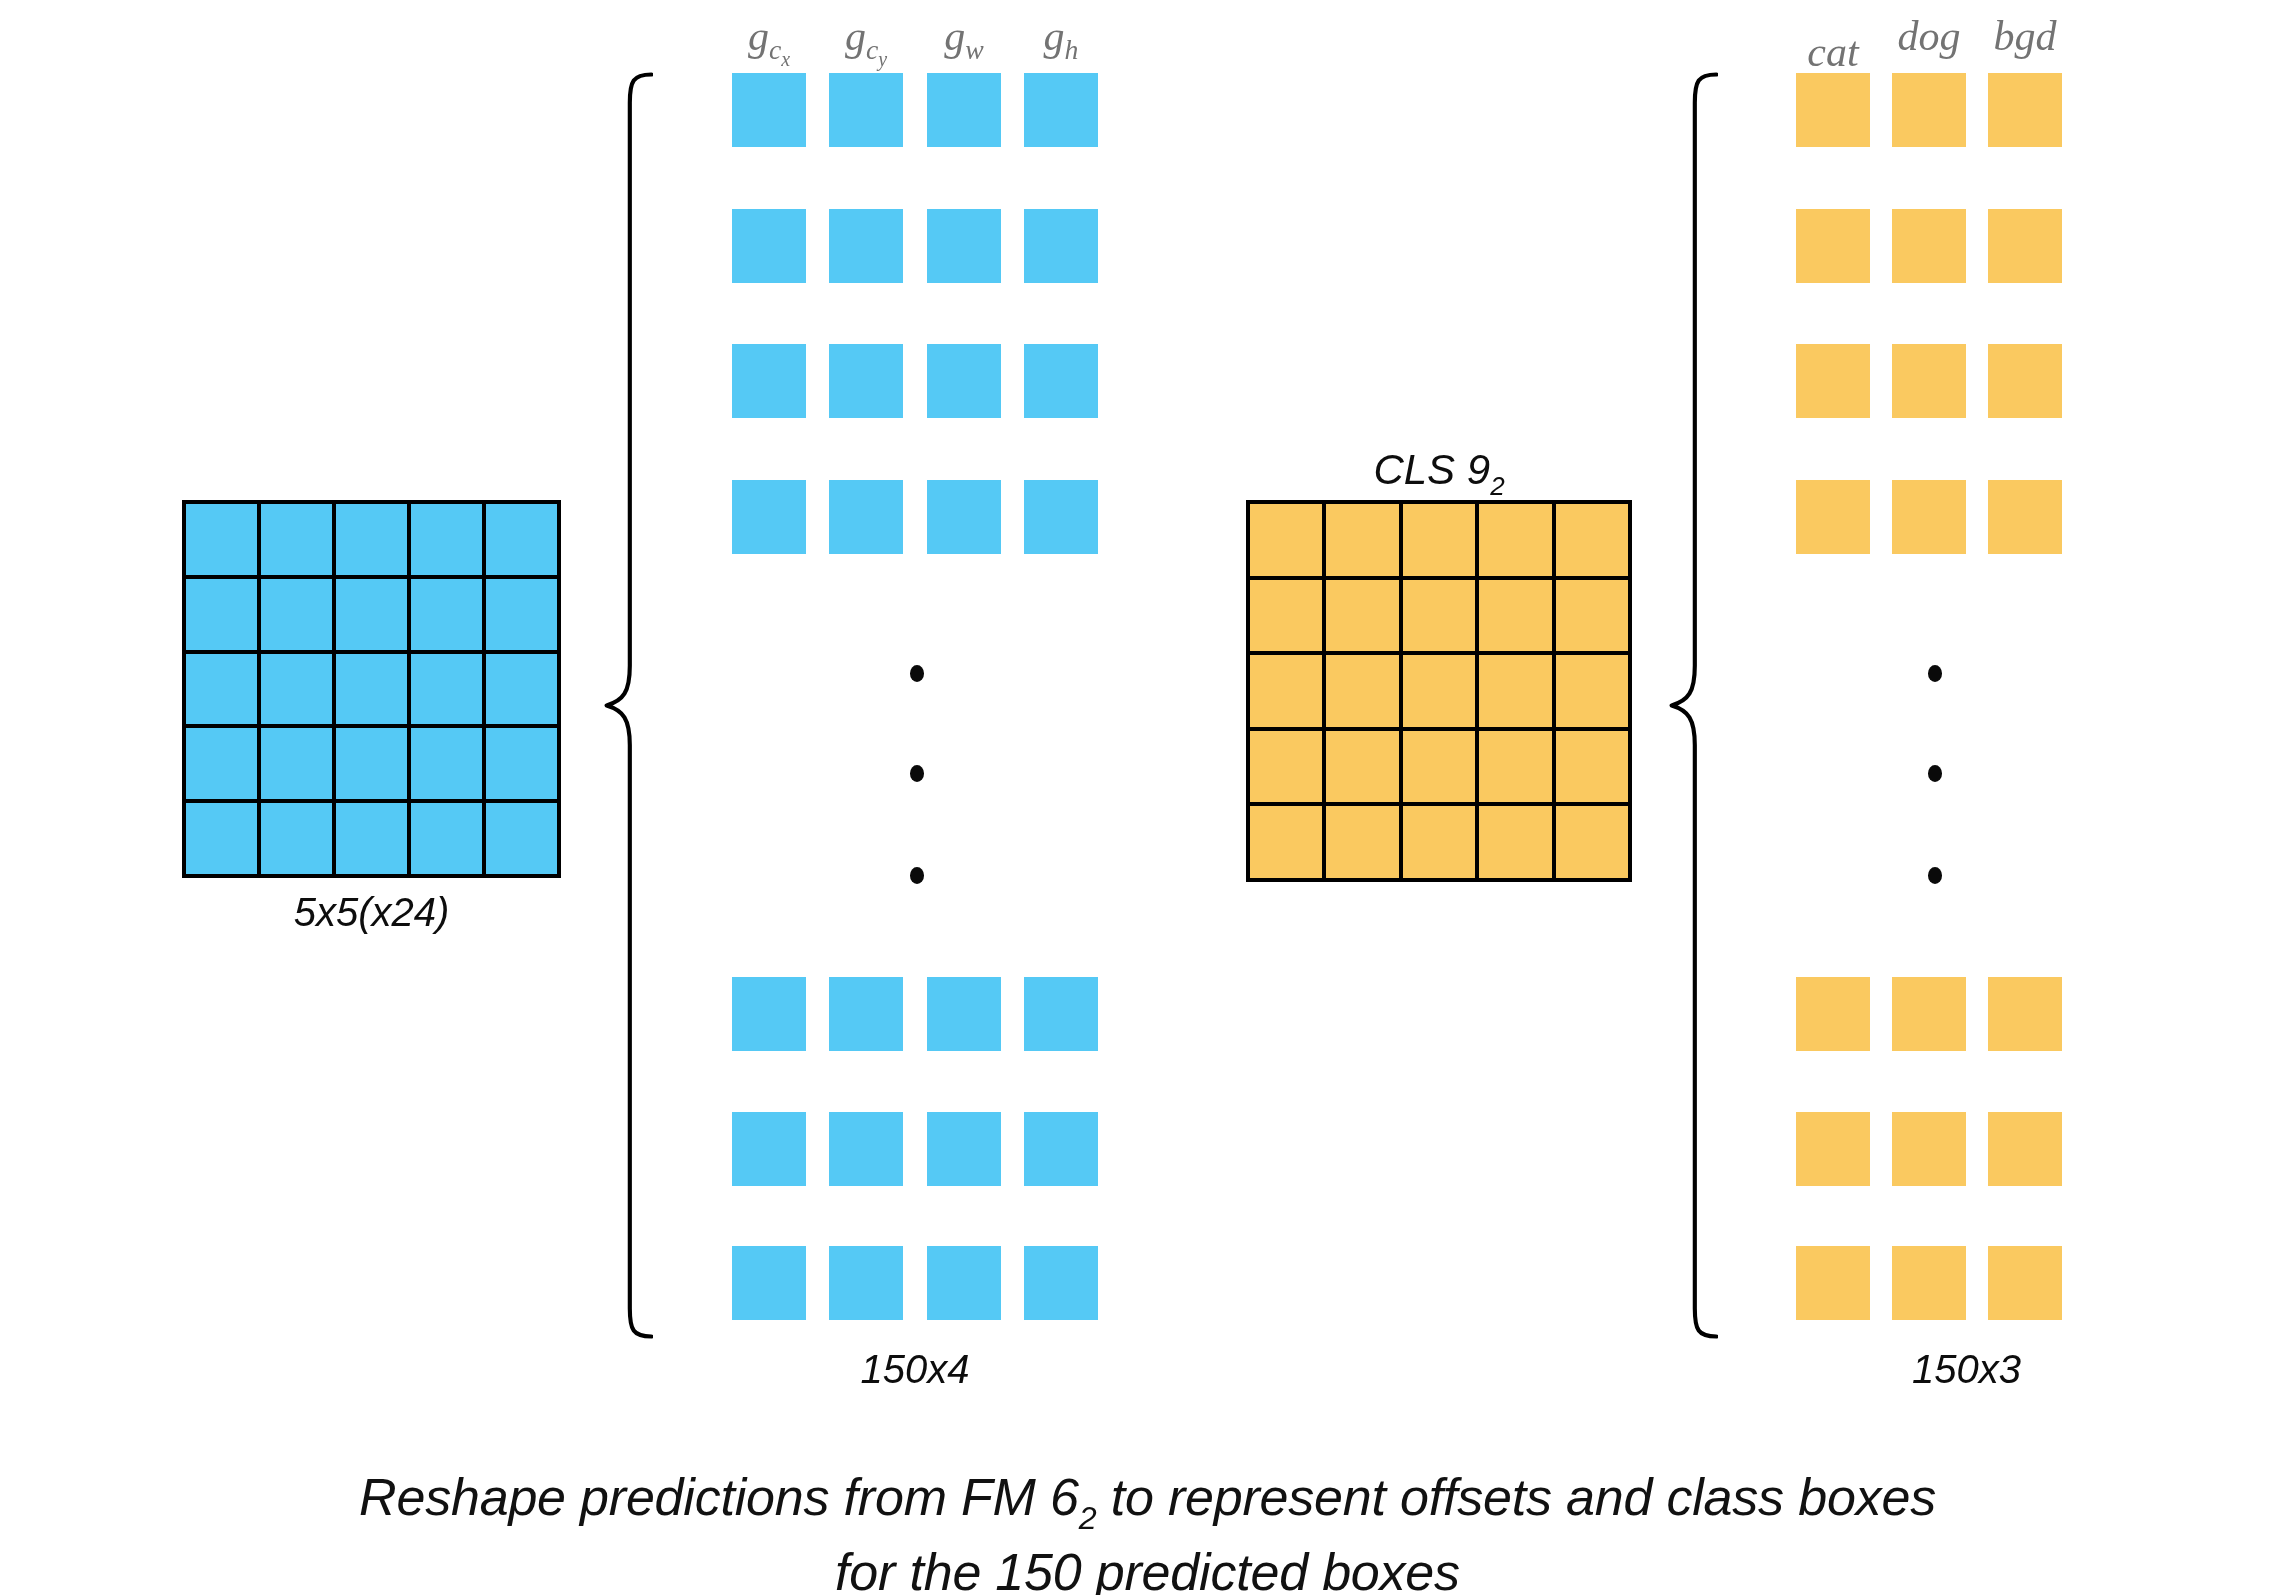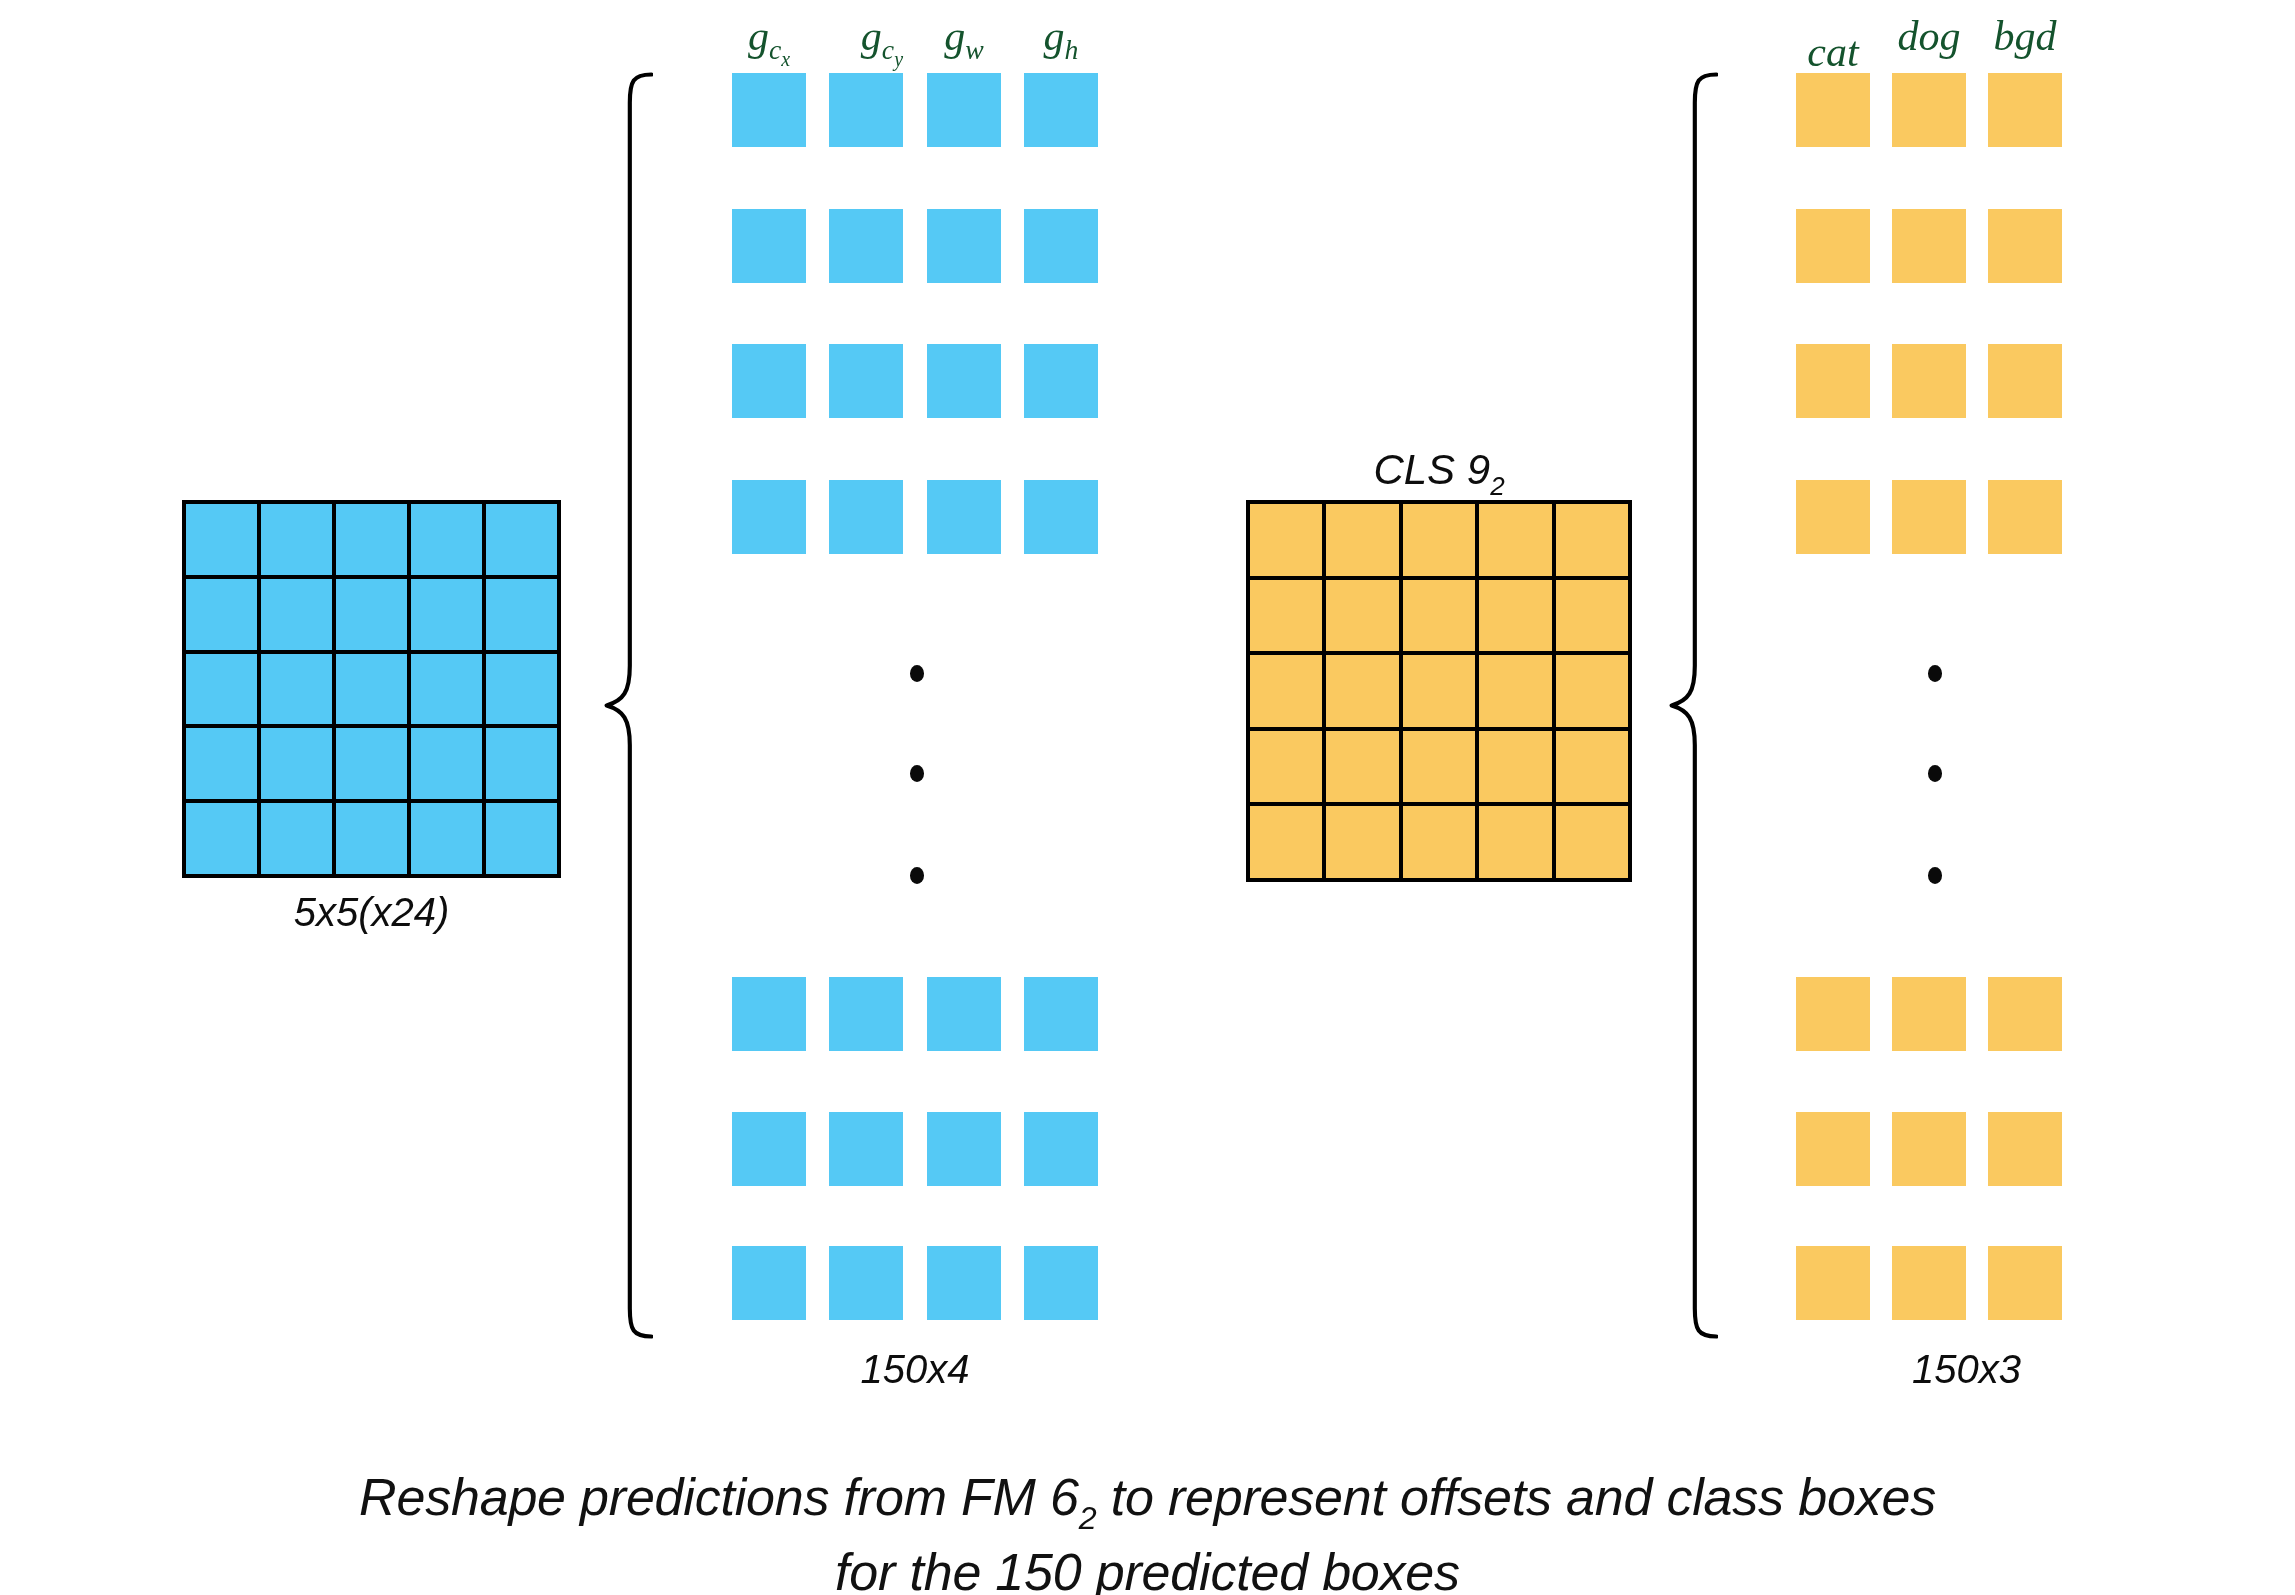--- a/index.html
+++ b/index.html
@@ -43,21 +43,21 @@
   }
   .fmgrid.blue .fmcell   { background: #55c9f5; }
   .fmgrid.yellow .fmcell { background: #fac960; }
 
   
   .mathlabel {
     position: absolute;
     font-family: "Liberation Serif", serif;
     font-style: italic;
     font-size: 42px;
-    color: #14532d;
+    color: #737373;
     white-space: nowrap;
     line-height: 1;
   }
   .mathlabel .sub {
     font-size: 0.66em;
     vertical-align: -0.34em;
   }
   .mathlabel .sub .sub2 {
     font-size: 0.72em;
     vertical-align: -0.36em;
@@ -152,21 +152,21 @@
 
   <div class="brace" style="left:600px; top:67px; width:53px; height:1277px;">
     <svg width="53" height="1277" viewBox="0 0 64 1536" fill="none" xmlns="http://www.w3.org/2000/svg">
       <path d="M62 6 C 40 6, 36 14, 36 40 L 36 720 C 36 752, 28 762, 8 768 C 28 774, 36 784, 36 816 L 36 1496 C 36 1522, 40 1530, 62 1530" stroke="#000000" stroke-width="5" fill="none" stroke-linecap="round" stroke-linejoin="round"></path>
     </svg>
   </div>
 
   <div class="mathlabel" style="left:732px; top:15px; width:74px; text-align:center;">
     <span>g</span><span class="sub"><span>c</span><span class="sub2">x</span></span>
   </div>
-  <div class="mathlabel" style="left:829px; top:15px; width:74px; text-align:right;">
+  <div class="mathlabel" style="left:829px; top:15px; width:74px; text-align:center;">
     <span>g</span><span class="sub"><span>c</span><span class="sub2">y</span></span>
   </div>
   <div class="mathlabel" style="left:927px; top:15px; width:74px; text-align:center;">
     <span>g</span><span class="sub">w</span>
   </div>
   <div class="mathlabel" style="left:1024px; top:15px; width:74px; text-align:center;">
     <span>g</span><span class="sub">h</span>
   </div>
 
   <div class="sq blue" style="left:732px;  top:73px;"></div>

